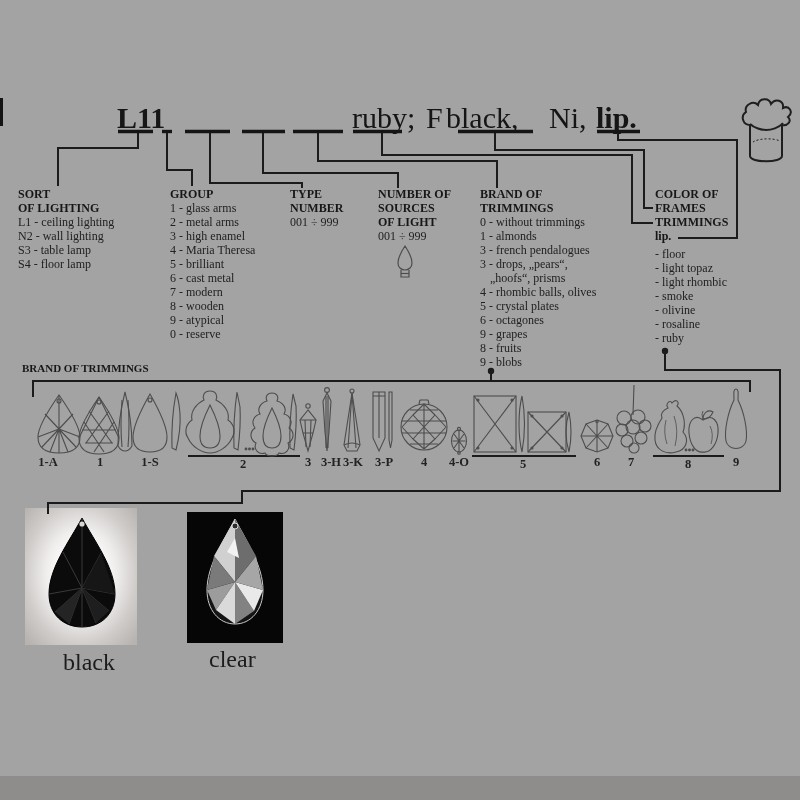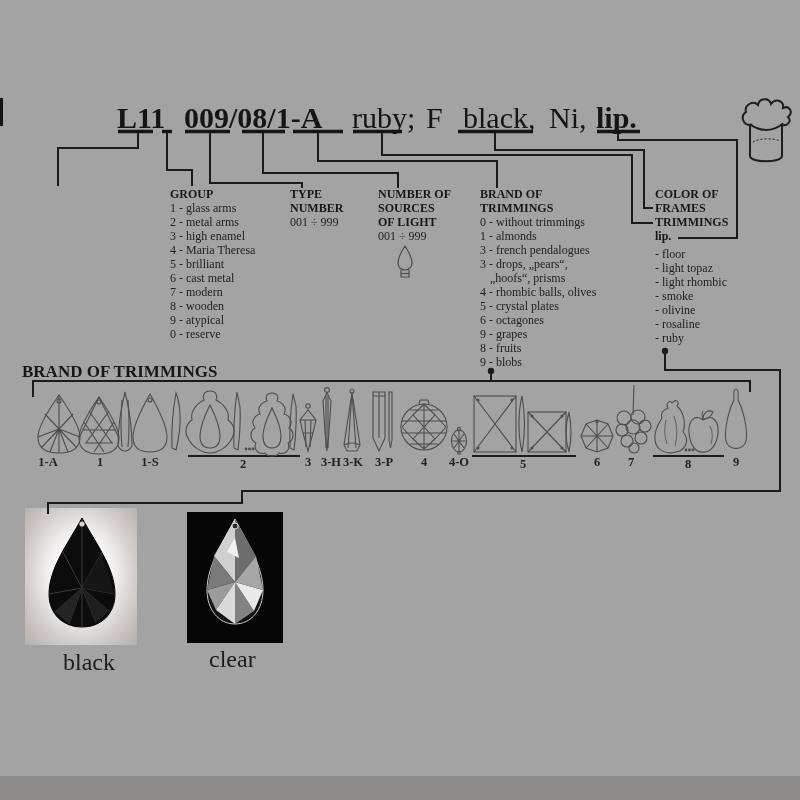--- a/index.html
+++ b/index.html
@@ -4,42 +4,49 @@
 <style>
   html,body{margin:0;padding:0;background:#8f8d8b;}
   #canvas{position:relative;width:800px;height:776px;background:#a3a3a3;overflow:hidden;
           font-family:Liberation Serif, serif;color:#1b1b1b;}
   .title-seg{position:absolute;top:103px;font-size:30px;line-height:30px;white-space:pre;color:#151515;}
   .tb{font-weight:bold;}
   .sec{position:absolute;font-size:12px;line-height:14px;white-space:nowrap;color:#212121;}
   .sec .h{font-weight:bold;color:#171717;}
   .sec .cont{padding-left:10px;}
   .sec .gap{margin-top:4px;}
-  .rowhead{position:absolute;font-size:17px;font-weight:bold;white-space:nowrap;color:#171717;}
+  .rowhead{position:absolute;font-size:11px;font-weight:bold;white-space:nowrap;color:#171717;}
   .cl{position:absolute;font-size:12.5px;font-weight:bold;transform:translateX(-50%);white-space:nowrap;color:#222;}
   .photo-label{position:absolute;font-size:24px;color:#1c1c1c;}
   #photo-black{position:absolute;left:25px;top:508px;width:112px;height:137px;
      background:radial-gradient(ellipse at 50% 48%, #ffffff 22%, #efedec 45%, #cfccca 70%, #b6b3b1 95%);}
   #photo-clear{position:absolute;left:187px;top:512px;width:96px;height:131px;background:#060606;}
   svg{display:block;}
   #art{position:absolute;left:0;top:0;z-index:6;pointer-events:none;}
 </style>
 </head>
 <body>
 
 <div id="canvas">
 
   <span class="title-seg tb" style="left:117px">L11</span>
-  <span class="title-seg tb" style="left:184px">009/08/1-A</span>
   <span class="title-seg" style="left:352px">ruby;</span>
   <span class="title-seg" style="left:426px">F</span>
-  <span class="title-seg" style="left:463px">black,</span>
+  <span class="title-seg" style="left:446px">black,</span>
   <span class="title-seg" style="left:549px">Ni,</span>
   <span class="title-seg tb" style="left:596px">lip.</span>
 
+  <div class="sec" style="left:18px;top:187px">
+    <div class="h">SORT</div>
+    <div class="h">OF LIGHTING</div>
+    <div>L1 - ceiling lighting</div>
+    <div>N2 - wall lighting</div>
+    <div>S3 - table lamp</div>
+    <div>S4 - floor lamp</div>
+  </div>
 
   <div class="sec" style="left:170px;top:187px">
     <div class="h">GROUP</div>
     <div>1 - glass arms</div>
     <div>2 - metal arms</div>
     <div>3 - high enamel</div>
     <div>4 - Maria Theresa</div>
     <div>5 - brilliant</div>
     <div>6 - cast metal</div>
     <div>7 - modern</div>

